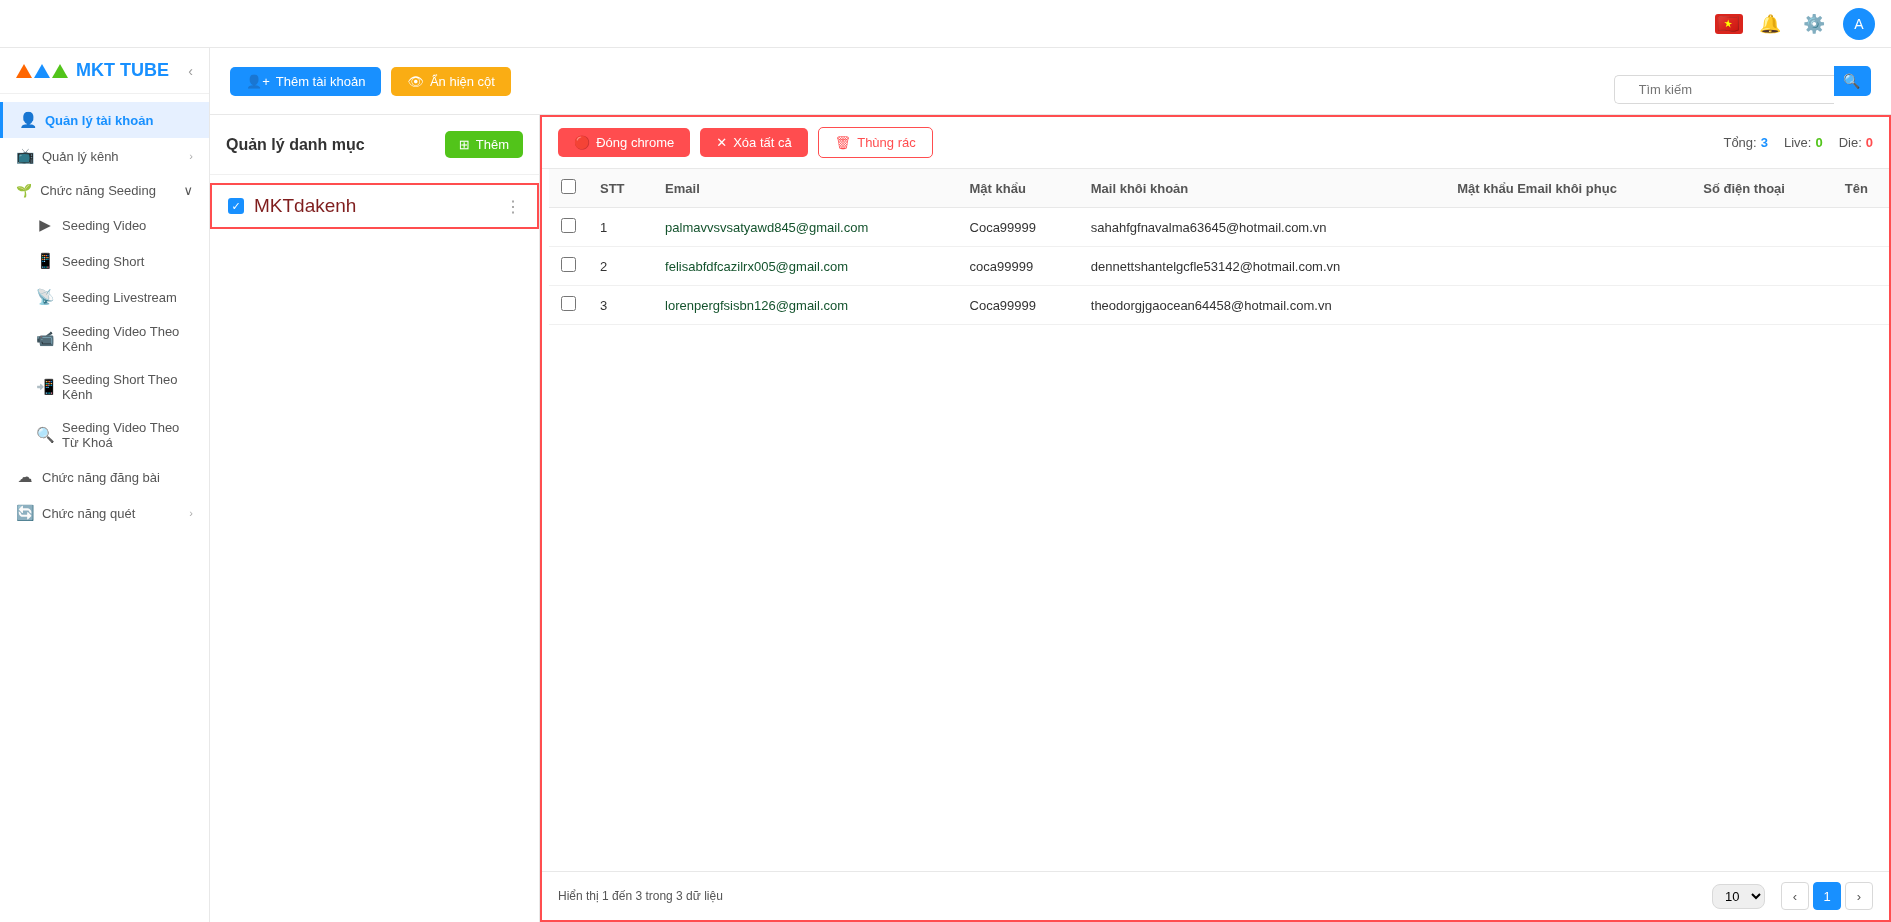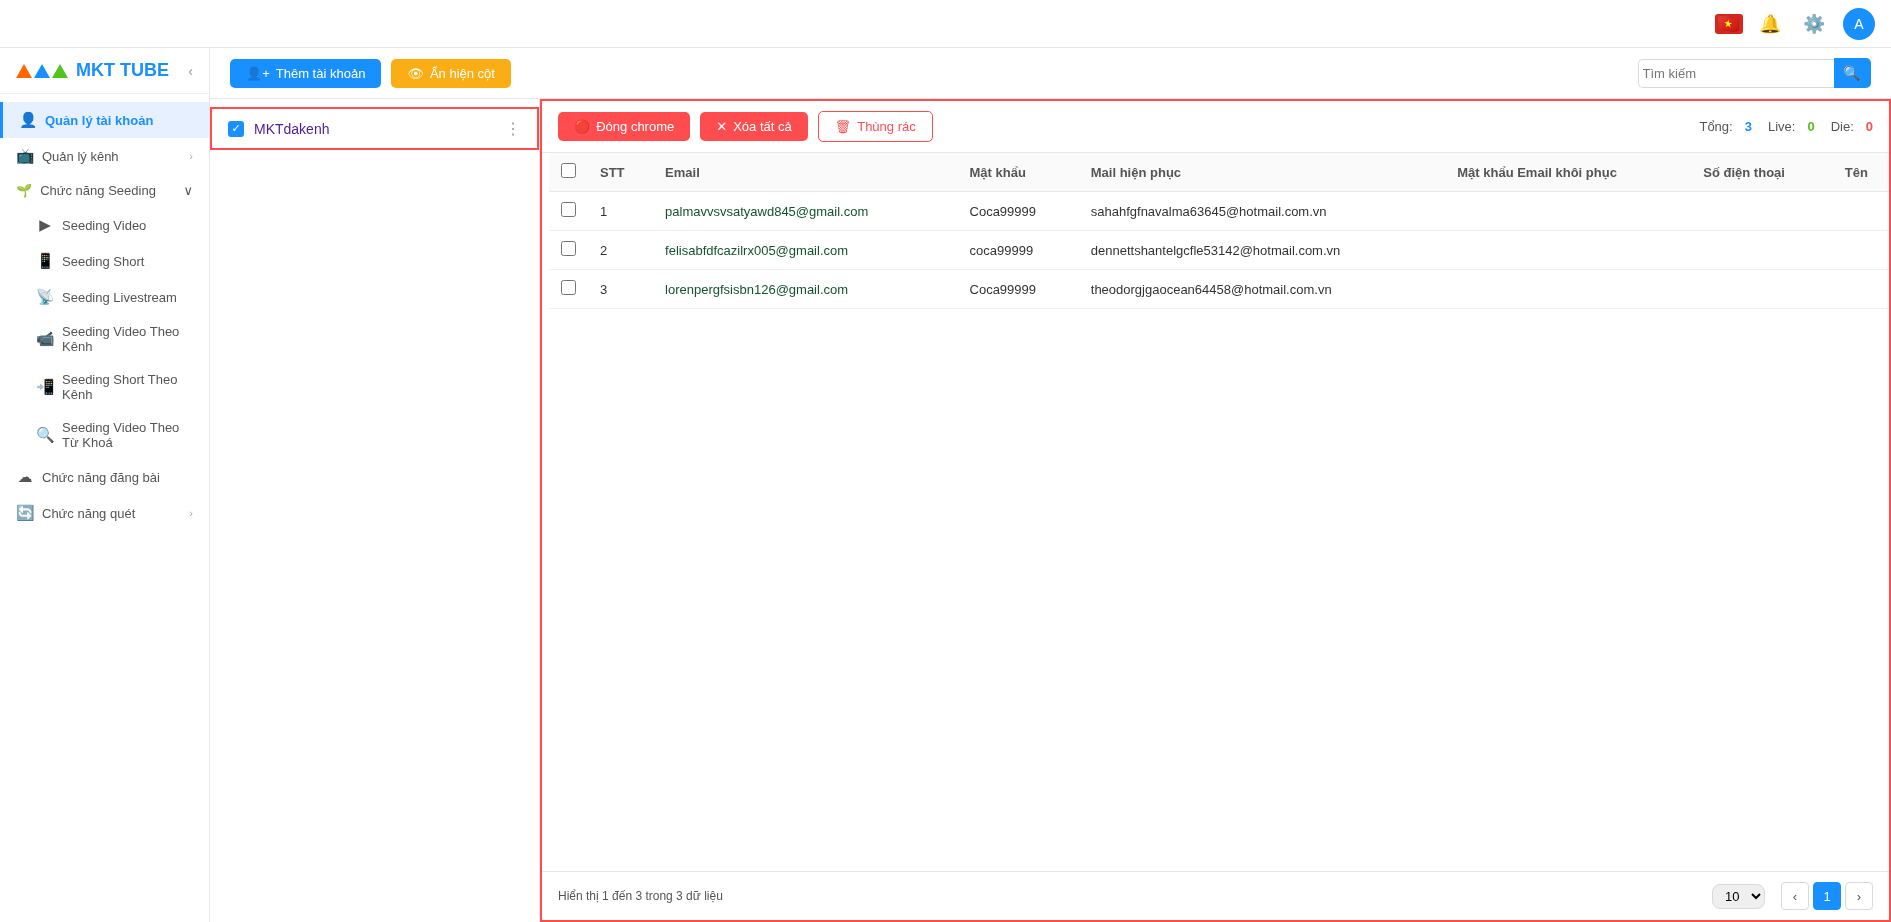--- a/index.html
+++ b/index.html
@@ -32,46 +32,46 @@
 
     
     .content { flex: 1; display: flex; flex-direction: column; overflow: hidden; background: #f5f6fa; }
 
     
     .toolbar { background: #fff; padding: 10px 20px; display: flex; align-items: center; gap: 10px; border-bottom: 1px solid #e8e8e8; flex-shrink: 0; }
     .btn { padding: 7px 16px; border-radius: 5px; border: none; cursor: pointer; font-size: 13px; display: flex; align-items: center; gap: 6px; font-weight: 500; }
     .btn-primary { background: #1890ff; color: #fff; }
     .btn-yellow { background: #faad14; color: #fff; }
     .btn-search { margin-left: auto; display: flex; align-items: center; gap: 0; }
-    .search-input { border: 1px solid #d9d9d9; border-right: none; border-radius: 5px 0 0 5px; padding: 6px 4px; font-size: 13px; width: 196px; outline: none; }
+    .search-input { border: 1px solid #d9d9d9; border-right: none; border-radius: 5px 0 0 5px; padding: 6px 24px; font-size: 13px; width: 220px; outline: none; margin-top: 17px; }
     .search-btn { background: #1890ff; color: #fff; border: none; border-radius: 0 5px 5px 0; padding: 7px 10px; cursor: pointer; font-size: 14px; }
 
     
     .inner-content { display: flex; flex: 1; overflow: hidden; }
 
     
     .left-panel { width: 330px; background: #fff; border-right: 1px solid #e8e8e8; display: flex; flex-direction: column; flex-shrink: 0; }
     .left-panel-header { padding: 16px; display: flex; align-items: center; justify-content: space-between; border-bottom: 1px solid #f0f0f0; }
     .panel-title { font-size: 16px; font-weight: 600; color: #333; }
     .btn-add-green { background: #52c41a; color: #fff; padding: 6px 14px; border-radius: 5px; border: none; cursor: pointer; font-size: 13px; display: flex; align-items: center; gap: 6px; }
 
     .category-list { flex: 1; overflow-y: auto; padding: 8px 0; }
     .category-item { display: flex; align-items: center; padding: 10px 16px; cursor: pointer; gap: 10px; border: 2px solid transparent; }
     .category-item.selected { border: 2px solid #ff4d4f; background: #fff; }
     .category-checkbox { width: 16px; height: 16px; border: 2px solid #1890ff; background: #1890ff; border-radius: 3px; display: flex; align-items: center; justify-content: center; color: #fff; font-size: 11px; flex-shrink: 0; }
-    .category-name { flex: 1; font-size: 14px; color: #4c1d95; }
+    .category-name { flex: 1; font-size: 19px; color: #7f1d1d; }
     .category-menu-btn { color: #999; cursor: pointer; font-size: 16px; }
 
     
     .right-panel { flex: 1; display: flex; flex-direction: column; overflow: hidden; border: 2px solid #ff4d4f; }
     .right-panel-toolbar { padding: 10px 16px; display: flex; align-items: center; gap: 10px; background: #fff; border-bottom: 1px solid #e8e8e8; flex-shrink: 0; flex-wrap: wrap; }
     .btn-red { background: #ff4d4f; color: #fff; }
     .btn-red-outline { background: #fff; color: #ff4d4f; border: 1px solid #ff4d4f; }
     .stats-group { margin-left: auto; display: flex; align-items: center; gap: 16px; font-size: 13px; }
-    .stat-item { display: flex; align-items: center; gap: 12px; }
+    .stat-item { display: flex; align-items: center; gap: 4px; }
     .stat-label { color: #555; }
     .stat-value { font-weight: 600; }
     .stat-blue { color: #1890ff; }
     .stat-green { color: #52c41a; }
     .stat-red { color: #ff4d4f; }
 
     
     .table-container { flex: 1; overflow: auto; background: #fff; }
     table { width: 100%; border-collapse: collapse; font-size: 13px; margin-left: 7px; }
     thead th { background: #fafafa; padding: 10px 12px; text-align: left; font-weight: 600; color: #555; border-bottom: 1px solid #e8e8e8; white-space: nowrap; }
@@ -192,20 +192,27 @@
       </button>
       <div class="btn-search">
         <input type="text" class="search-input" placeholder="Tìm kiếm" style="">
         <button class="search-btn">🔍</button>
       </div>
     </div>
 
     <div class="inner-content">
 
       <div class="left-panel">
+        <div class="left-panel-header">
+          <span class="panel-title">Quản lý danh mục</span>
+          <button class="btn-add-green">
+            <span>⊞</span>
+            <span>Thêm</span>
+          </button>
+        </div>
         <div class="category-list">
           <div class="category-item selected">
             <div class="category-checkbox">✓</div>
             <span class="category-name">MKTdakenh</span>
             <span class="category-menu-btn">⋮</span>
           </div>
         </div>
       </div>
 
       <div class="right-panel">
@@ -241,21 +248,21 @@
         <div class="table-container">
           <table>
             <thead>
               <tr>
                 <th class="check-cell">
                   <input type="checkbox" class="row-checkbox" style="">
                 </th>
                 <th>STT</th>
                 <th>Email</th>
                 <th>Mật khẩu</th>
-                <th>Mail hiện phục</th>
+                <th>Mail khôi khoản</th>
                 <th>Mật khẩu Email khôi phục</th>
                 <th>Số điện thoại</th>
                 <th>Tên</th>
               </tr>
             </thead>
             <tbody id="table-body">
             <tr>
       <td class="check-cell">
         <input type="checkbox" class="row-checkbox" style="">
       </td>

